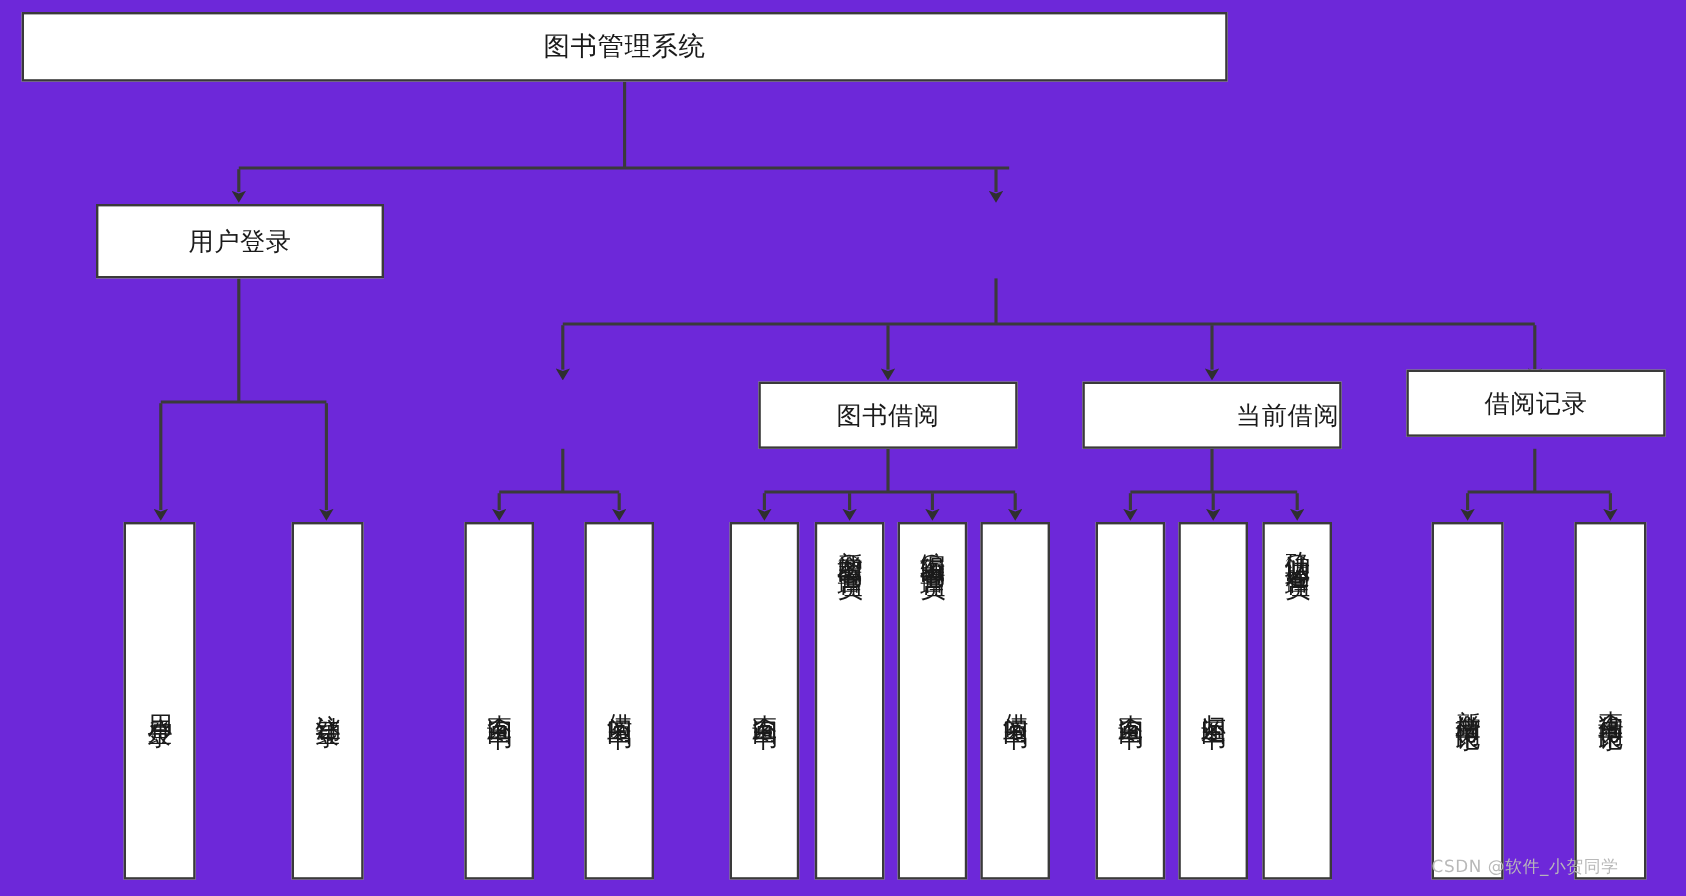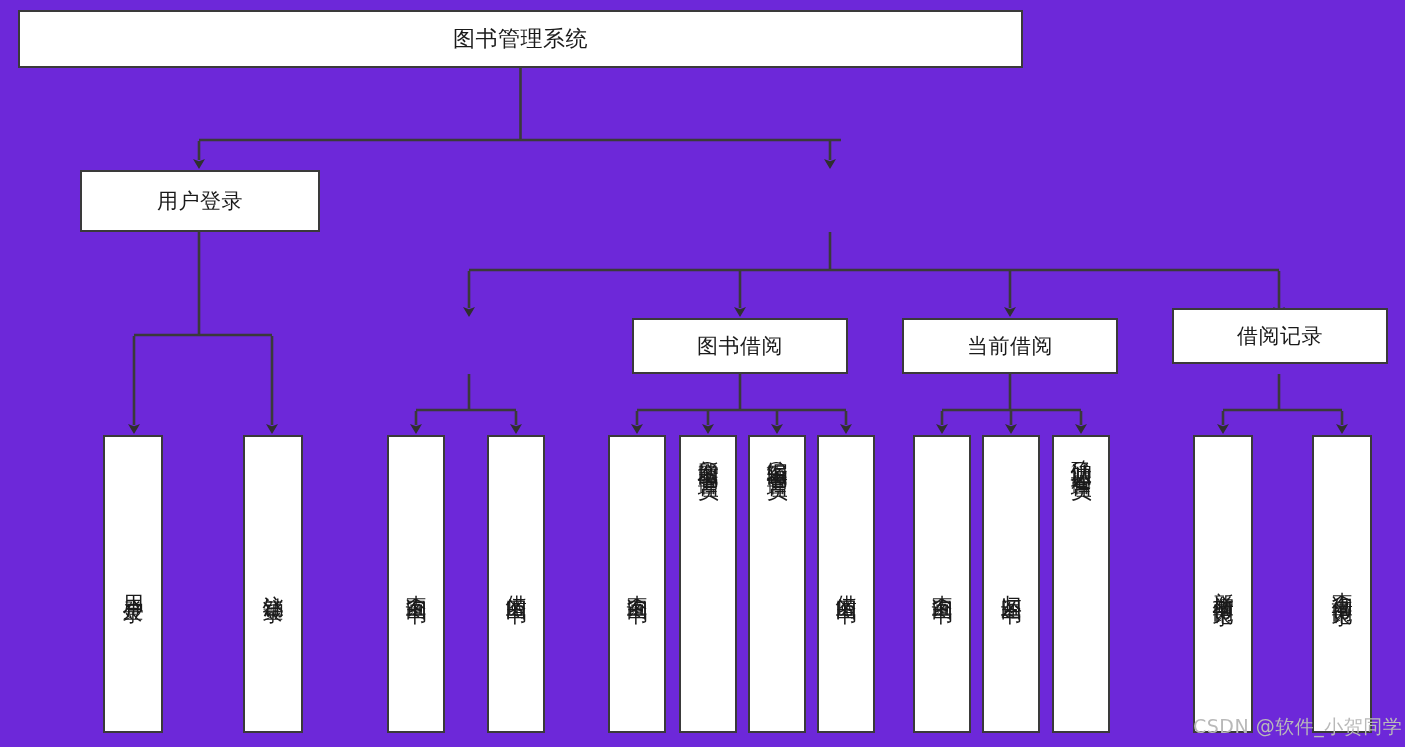--- a/index.html
+++ b/index.html
@@ -51,21 +51,21 @@
   svg#edges {
     position: absolute;
     left: 0;
     top: 0;
     width: 1405px;
     height: 747px;
     pointer-events: none;
   }
   .watermark {
     position: absolute;
-    font-size: 19px;
+    font-size: 14px;
     color: #b9b9b9;
     white-space: nowrap;
     letter-spacing: 0.5px;
   }
 </style>
 </head>
 <body>
 
 <div id="canvas">
 
@@ -123,21 +123,21 @@
     <span>图书管理系统</span>
   </div>
 
   <div class="node h" style="left: 80px; top: 170px; width: 240px; height: 62px;">
     <span>用户登录</span>
   </div>
 
   <div class="node h" style="left: 632px; top: 318px; width: 216px; height: 56px;">
     <span>图书借阅</span>
   </div>
-  <div class="node h" style="left: 902px; top: 318px; width: 216px; height: 56px;">
+  <div class="node h" style="left: 902px; top: 318px; width: 216px; height: 56px; justify-content: flex-end;">
     <span>当前借阅</span>
   </div>
   <div class="node h" style="left: 1172px; top: 308px; width: 216px; height: 56px;">
     <span>借阅记录</span>
   </div>
 
   <div class="node v" style="left: 103px; top: 435px; width: 60px; height: 298px; align-items: center; padding-top: 0px;">
     <span class="vtext">用户登录</span>
   </div>
   <div class="node v" style="left: 243px; top: 435px; width: 60px; height: 298px; align-items: center; padding-top: 0px;">

